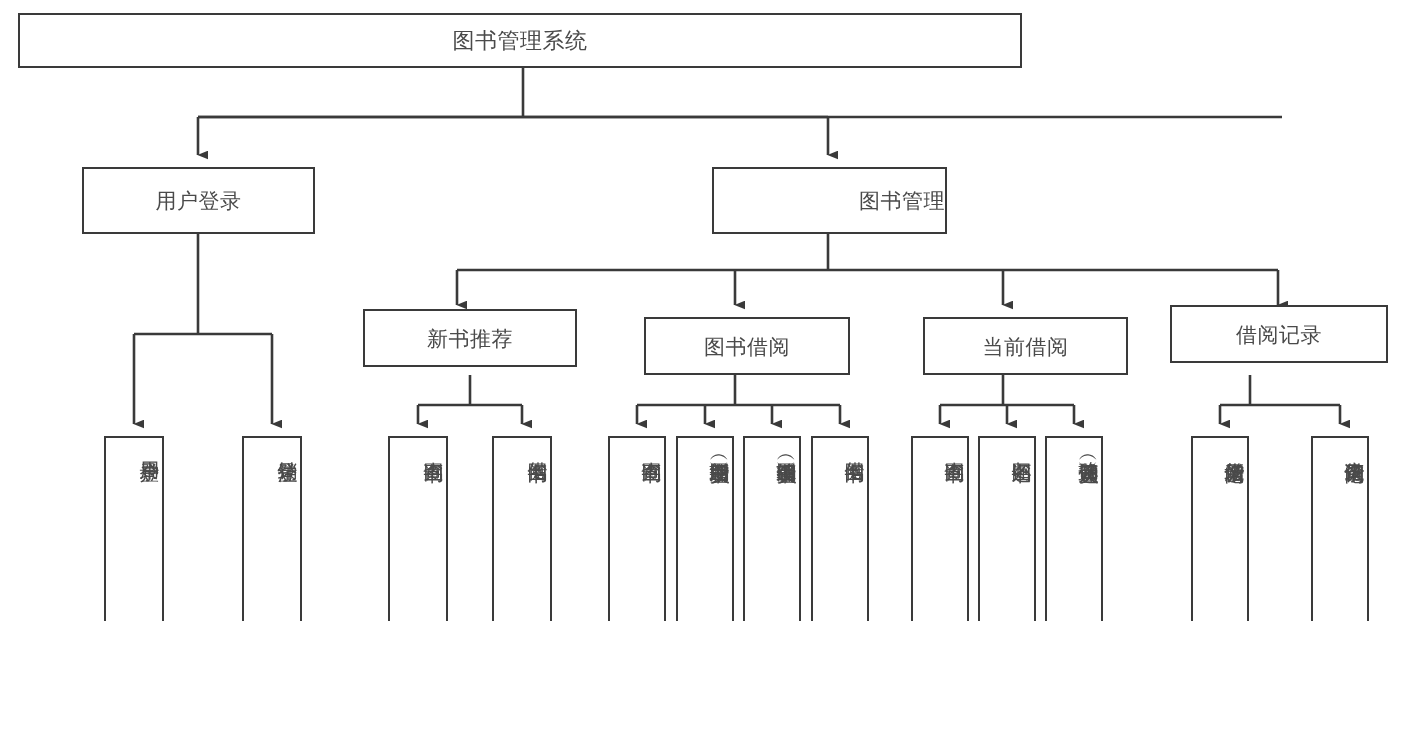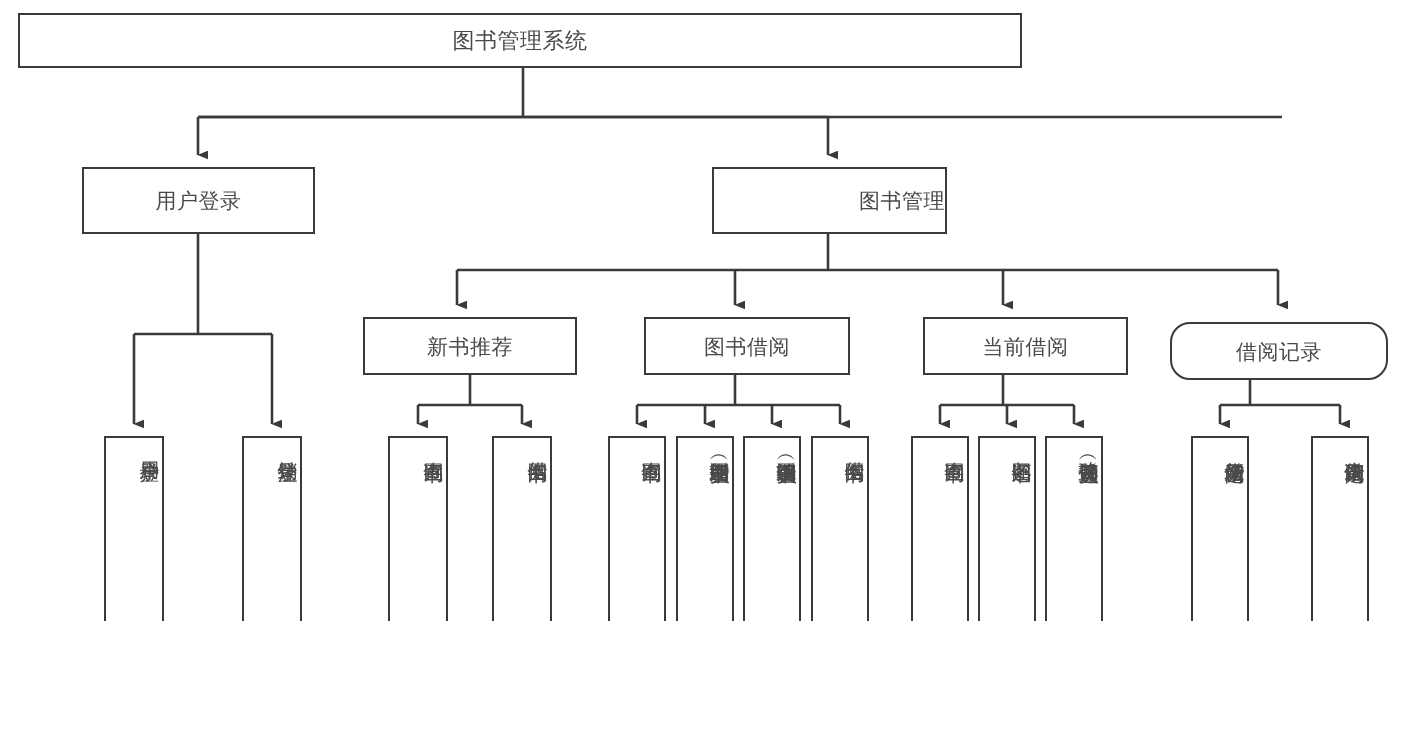--- a/index.html
+++ b/index.html
@@ -130,33 +130,33 @@
   </div>
 
   <div class="node h" style="left:82px; top:167px; width:233px; height:67px;">
     <span>用户登录</span>
   </div>
 
   <div class="node h" style="left:712px; top:167px; width:235px; height:67px;justify-content:flex-end;">
     <span>图书管理</span>
   </div>
 
-  <div class="node h" style="left:363px; top:317px; width:214px; height:58px;">
+  <div class="node h" style="left:363px; top:309px; width:214px; height:58px;">
     <span>新书推荐</span>
   </div>
 
   <div class="node h" style="left:644px; top:317px; width:206px; height:58px;">
     <span>图书借阅</span>
   </div>
 
   <div class="node h" style="left:895px; top:317px; width:205px; height:58px;margin-left:28px;">
     <span>当前借阅</span>
   </div>
 
-  <div class="node h" style="left:1170px; top:322px; width:218px; height:58px;border-radius:20px;">
+  <div class="node h" style="left:1170px; top:305px; width:218px; height:58px;">
     <span>借阅记录</span>
   </div>
 
   <div class="node v" style="left:104px; top:436px; width:60px; height:299px;">
     <span class="vtext">用户登录</span>
   </div>
   <div class="node v" style="left:242px; top:436px; width:60px; height:299px;">
     <span class="vtext">注销登录</span>
   </div>
 

